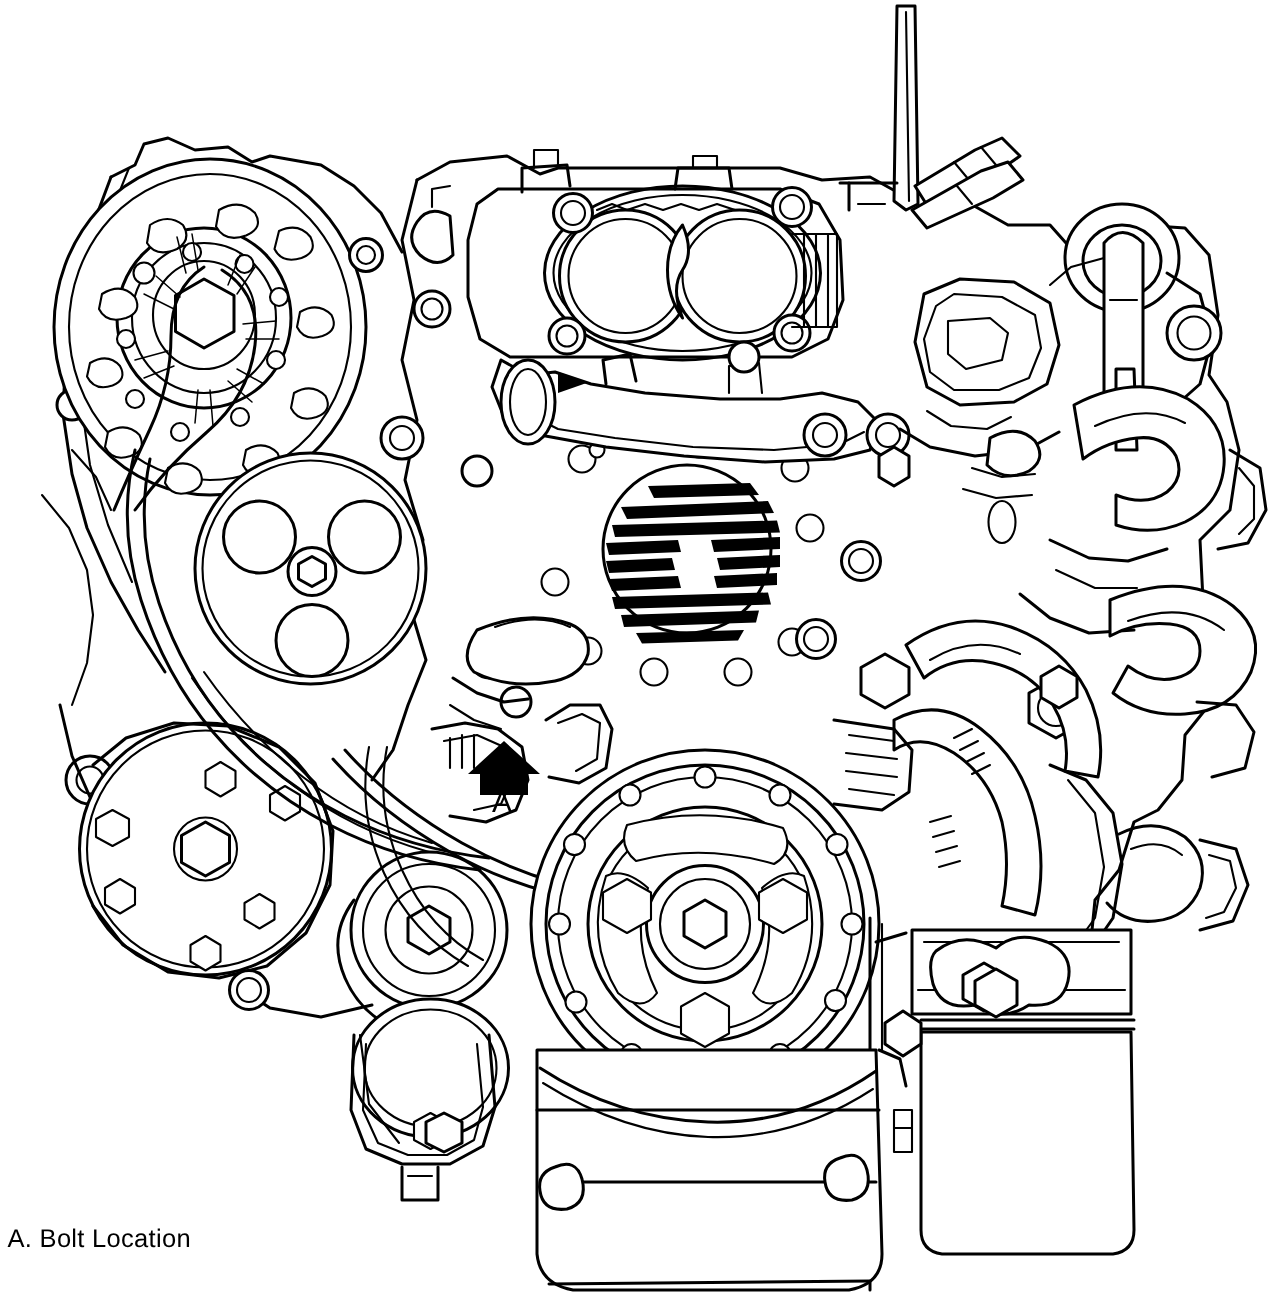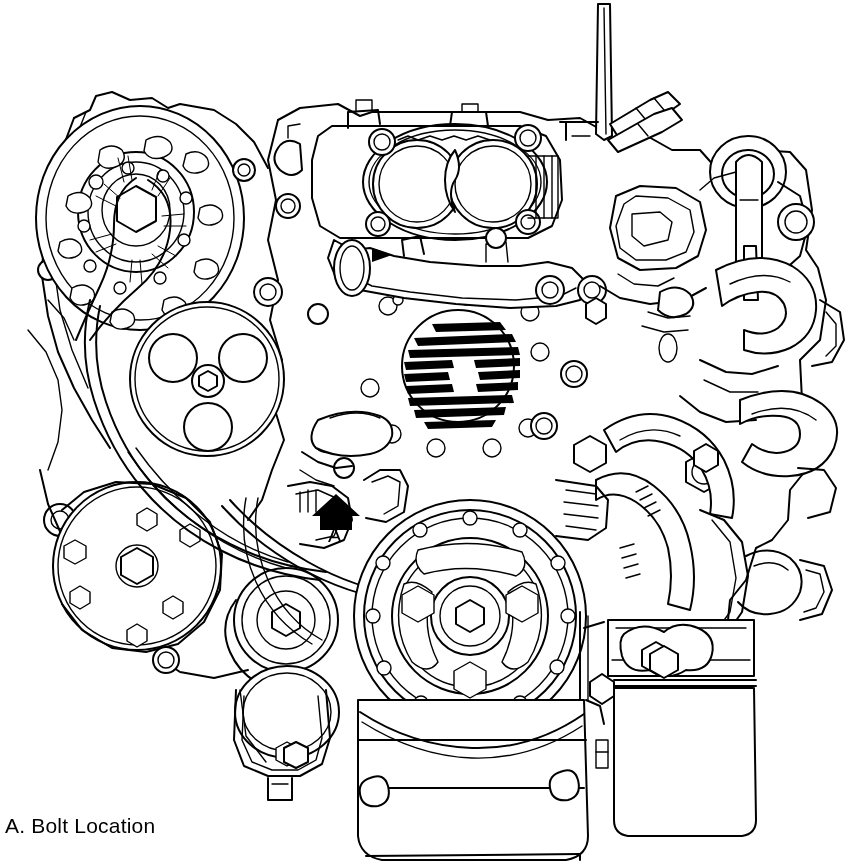--- a/index.html
+++ b/index.html
@@ -76,21 +76,21 @@
     top: 0;
     width: 856px;
     height: 864px;
     pointer-events: none;
   }
   .caption {
     position: absolute;
     left: 5px;
     top: 814px;
     font-family: "Liberation Sans", sans-serif;
-    font-size: 21px;
+    font-size: 17px;
     line-height: 24px;
     letter-spacing: 0.2px;
     color: #000000;
     white-space: nowrap;
   }
   .callout-label {
     position: absolute;
     font-family: "Liberation Sans", sans-serif;
     font-size: 20px;
     line-height: 20px;

